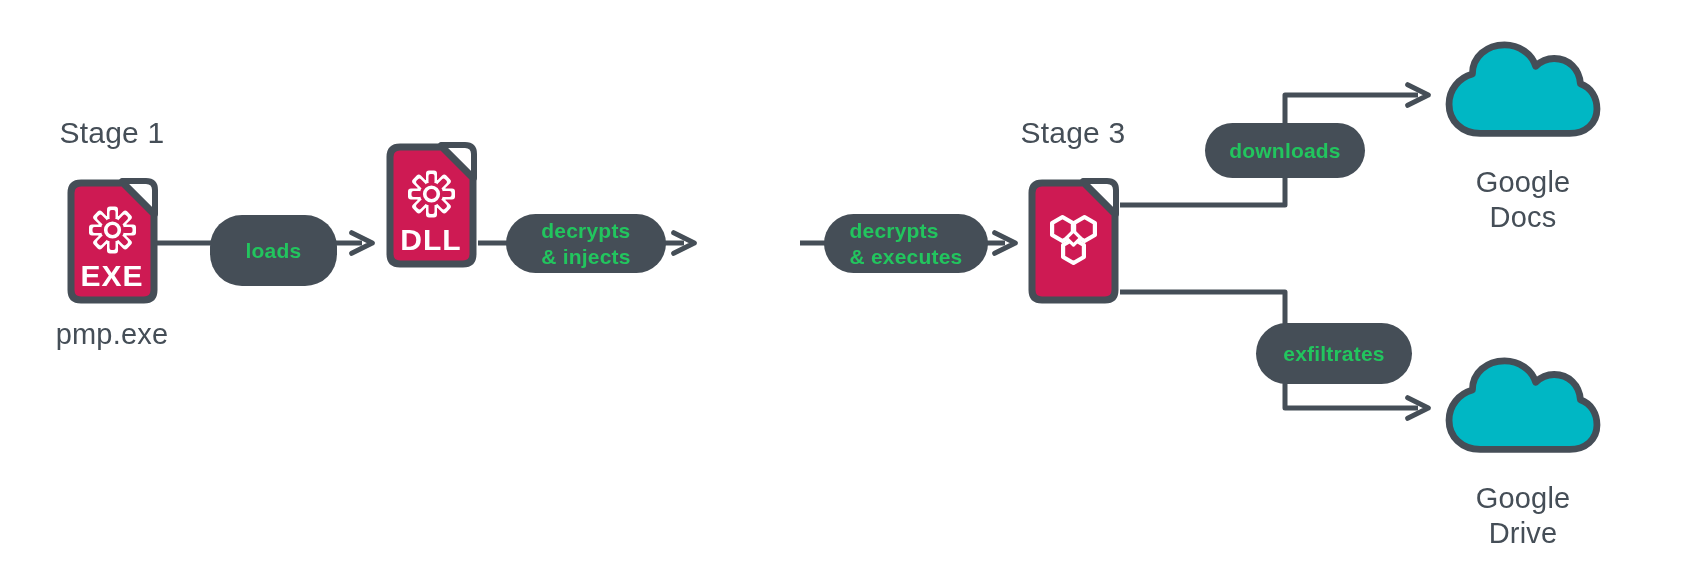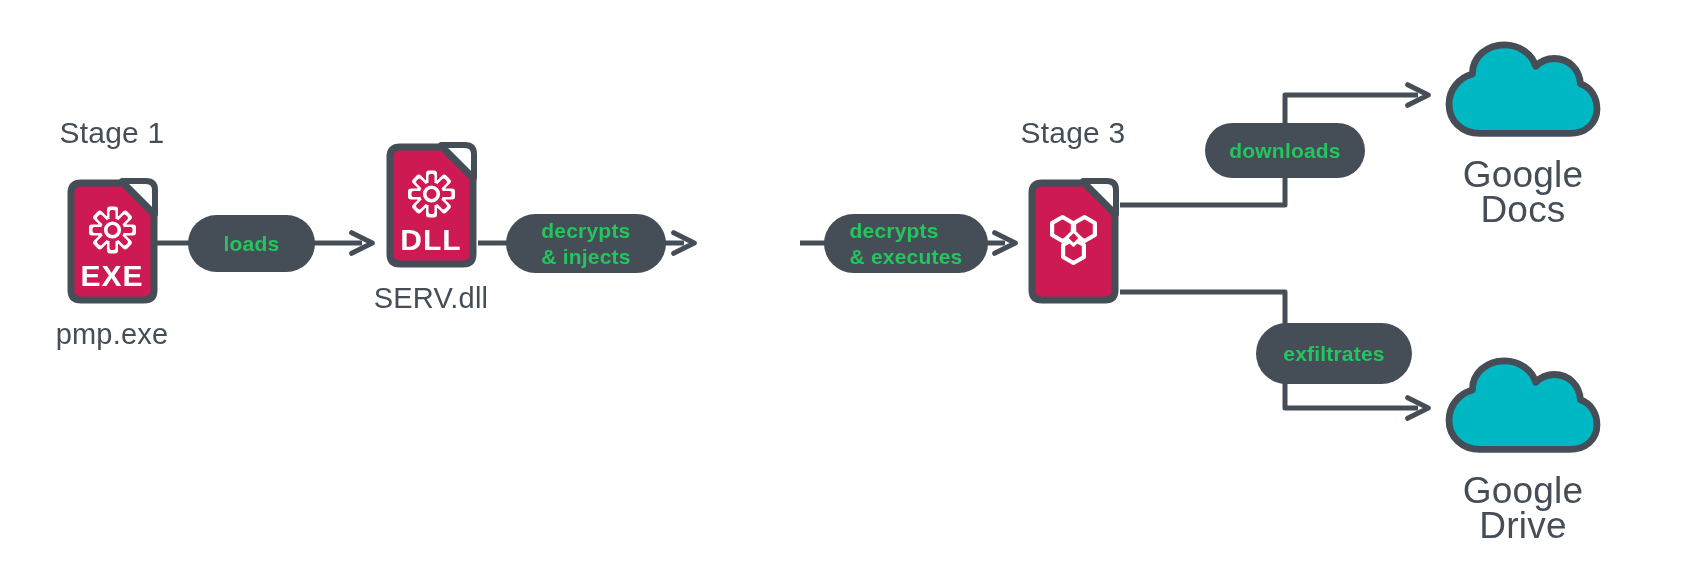--- a/index.html
+++ b/index.html
@@ -17,30 +17,30 @@
     color:#ffffff;font-size:30px;font-weight:bold;letter-spacing:1px;
   }
   .file-name{
     margin-top:12px;font-size:29px;line-height:35px;white-space:pre-line;letter-spacing:0.2px;
   }
   .pill{
     position:absolute;background:#454e57;color:#22c55e;border-radius:32px;
     display:flex;align-items:center;justify-content:center;
     font-size:21px;font-weight:600;line-height:1.22;white-space:pre-line;letter-spacing:0.2px;
   }
-  .pill-loads{left:188px;top:215px;width:127px;height:57px;}
+  .pill-loads{left:210px;top:215px;width:127px;height:71px;}
   .pill-injects{left:506px;top:214px;width:160px;height:59px;}
   .pill-executes{left:824px;top:214px;width:164px;height:59px;}
   .pill-downloads{left:1205px;top:123px;width:160px;height:55px;}
   .pill-exfiltrates{left:1256px;top:323px;width:156px;height:61px;}
   .cloud-group{position:absolute;width:170px;text-align:center;}
   .cloud-docs{left:1438px;top:40px;}
   .cloud-drive{left:1438px;top:356px;}
   .cloud-group svg{display:block;margin:0 auto;}
-  .cloud-label{margin-top:8px;font-size:37px;line-height:35px;white-space:pre-line;letter-spacing:0.2px;}
+  .cloud-label{margin-top:16px;font-size:29px;line-height:35px;white-space:pre-line;letter-spacing:0.2px;}
 </style>
 </head>
 <body>
 
 <div class="canvas">
 
   <svg class="wires" viewBox="0 0 1681 585" xmlns="http://www.w3.org/2000/svg">
     <defs>
       <marker id="arrow" viewBox="0 0 12 12" refX="6" refY="6" markerWidth="5.5" markerHeight="5.5" orient="auto">
         <path d="M1.5,1.5 L10.5,6 L1.5,10.5" fill="none" stroke="#454e57" stroke-width="2.2" stroke-linecap="round" stroke-linejoin="round"></path>
@@ -118,21 +118,20 @@
             <rect x="-3" y="-20" width="6" height="10" rx="2" transform="rotate(225)"></rect>
             <rect x="-3" y="-20" width="6" height="10" rx="2" transform="rotate(270)"></rect>
             <rect x="-3" y="-20" width="6" height="10" rx="2" transform="rotate(315)"></rect>
             <circle r="11.5"></circle>
           </g>
           <circle r="6.8" fill="none" stroke="#ffffff" stroke-width="3.6"></circle>
         </g>
       </svg>
       <div class="file-badge">DLL</div>
     </div>
-    <div class="file-name">SERV.dll</div>
   </div>
 
 
   <div class="stage" style="left:953px;top:115px;">
     <div class="stage-title">Stage 3</div>
     <div class="file-wrap">
       <svg width="93" height="127" viewBox="0 0 93 127">
         <path d="M15,5 H57 L88,36 V112 Q88,122 78,122 H15 Q5,122 5,112 V15 Q5,5 15,5 Z" fill="#ce1a53" stroke="#454e57" stroke-width="7" stroke-linejoin="round"></path>
         <path d="M56,3 H80 Q89,3 89,12 V36 Z" fill="#ffffff" stroke="#454e57" stroke-width="6" stroke-linejoin="round"></path>
         <g transform="translate(46.5,60)" fill="none" stroke="#ffffff" stroke-width="4.2" stroke-linejoin="round">

